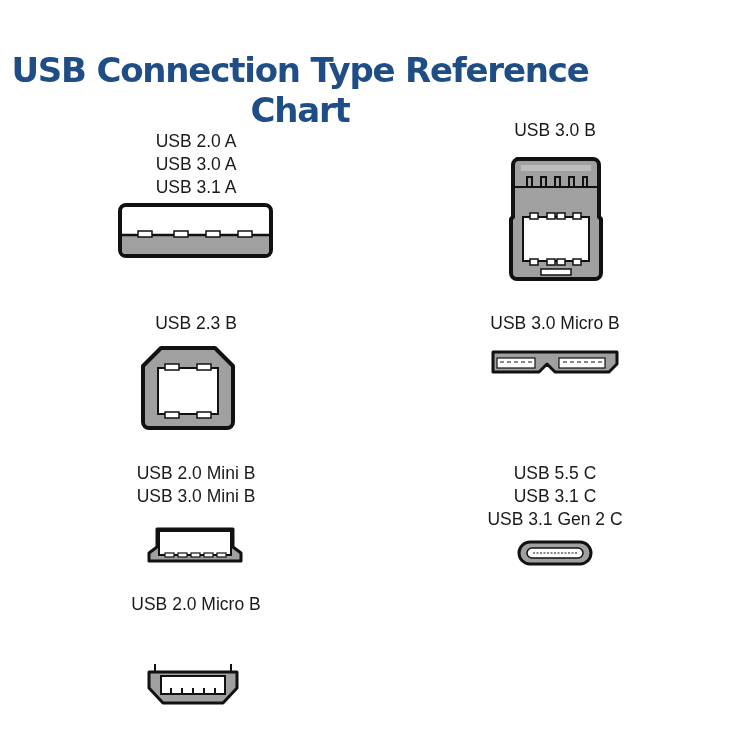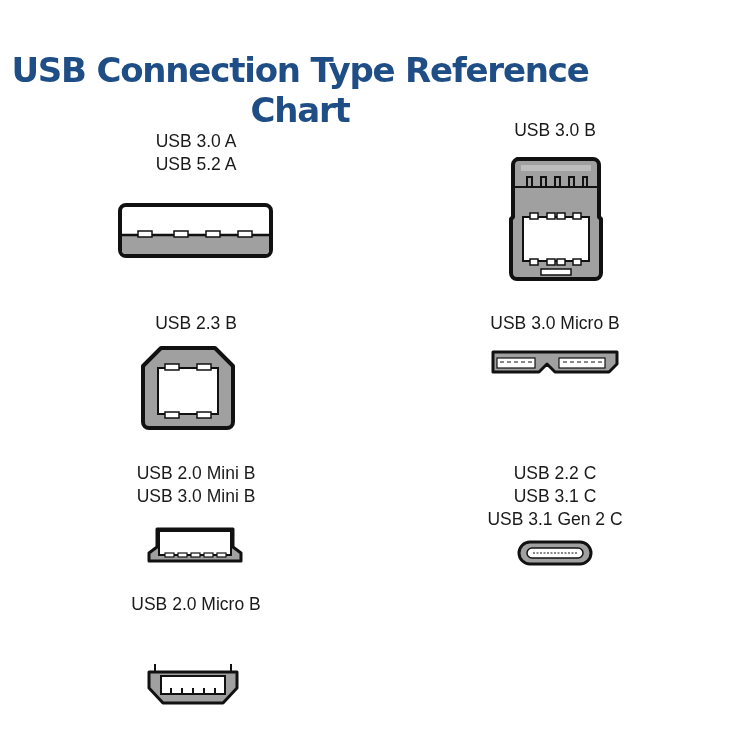--- a/index.html
+++ b/index.html
@@ -8,22 +8,23 @@
   .label { position: absolute; text-align: center; font-size: 17.5px; line-height: 23px; color: #1a1a1a; }
   .label div { white-space: nowrap; }
   svg { position: absolute; overflow: visible; }
 </style>
 </head>
 <body>
 
 <div class="title">USB Connection Type Reference Chart</div>
 
 <div class="label" style="left:96px; top:130px; width:200px;">
+  <div>USB 2.0 A</div>
   <div>USB 3.0 A</div>
-  <div>USB 5.2 A</div>
+  <div>USB 3.1 A</div>
 </div>
 <svg style="left:118px; top:203px;" width="156" height="56">
   <rect x="2" y="2" width="151" height="51" rx="6" fill="#fff" stroke="#111" stroke-width="4"></rect>
   <path d="M4 32 H151 V47 a4 4 0 0 1 -4 4 H8 a4 4 0 0 1 -4 -4 Z" fill="#a0a0a0"></path>
   <line x1="4" y1="32" x2="151" y2="32" stroke="#111" stroke-width="2.5"></line>
   <g fill="#fff" stroke="#111" stroke-width="1.5">
     <rect x="20" y="28" width="14" height="6"></rect>
       <rect x="56" y="28" width="14" height="6"></rect>
     <rect x="88" y="28" width="14" height="6"></rect>
       <rect x="120" y="28" width="14" height="6"></rect>
@@ -95,21 +96,21 @@
   <g fill="#fff" stroke="#111" stroke-width="1.2">
     <rect x="18" y="26" width="9" height="4"></rect>
       <rect x="31" y="26" width="9" height="4"></rect>
       <rect x="44" y="26" width="9" height="4"></rect>
       <rect x="57" y="26" width="9" height="4"></rect>
       <rect x="70" y="26" width="9" height="4"></rect>
   </g>
 </svg>
 
 <div class="label" style="left:455px; top:462px; width:200px;">
-  <div>USB 2.2 C</div>
+  <div>USB 5.5 C</div>
   <div>USB 3.1 C</div>
   <div>USB 3.1 Gen 2 C</div>
 </div>
 <svg style="left:517px; top:540px;" width="76" height="26">
   <rect x="2" y="2" width="72" height="22" rx="11" fill="#a0a0a0" stroke="#111" stroke-width="3"></rect>
   <rect x="10" y="8" width="56" height="10" rx="5" fill="#fff" stroke="#111" stroke-width="1.5"></rect>
   <line x1="16" y1="13" x2="60" y2="13" stroke="#111" stroke-width="1" stroke-dasharray="2 1.5"></line>
 </svg>
 
 <div class="label" style="left:96px; top:593px; width:200px;">

